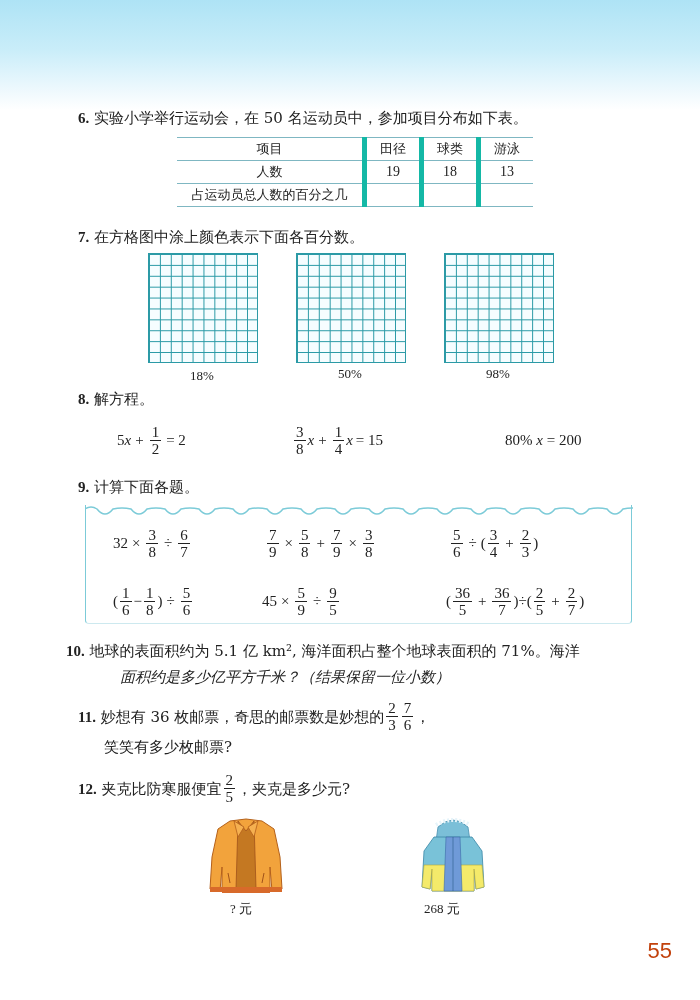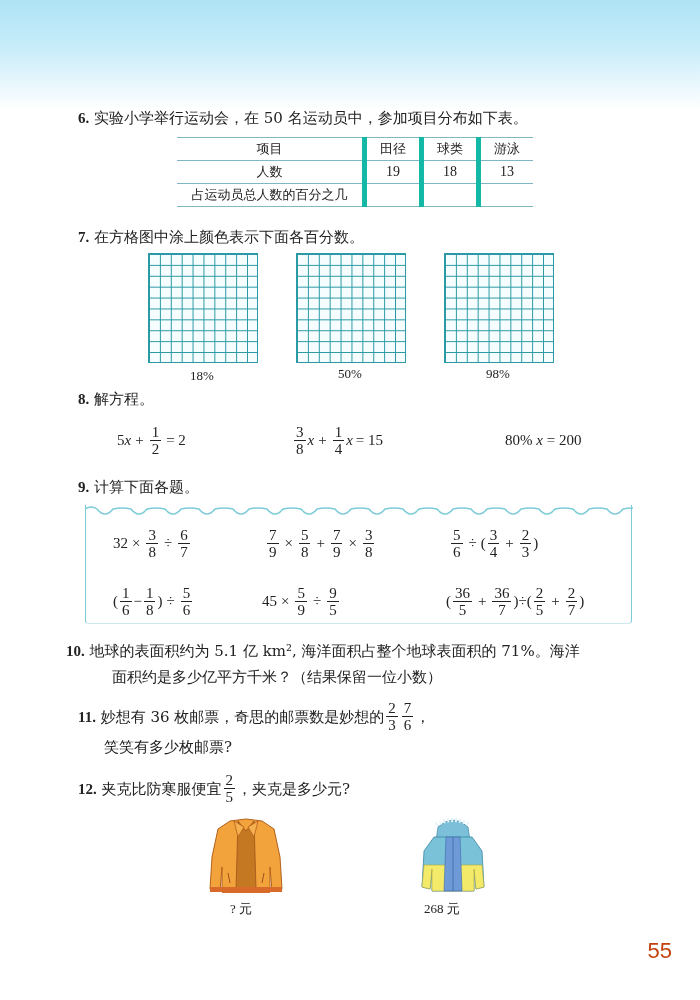--- a/index.html
+++ b/index.html
@@ -264,21 +264,21 @@
       <span class="n">2</span>
       <span class="d">7</span>
     </span>
   <span>)</span>
 </div>
 
 <div class="q" style="left:66px; top:640px;">
   <span class="qnum">10.</span>
   <span>地球的表面积约为 5.1 亿 km², 海洋面积占整个地球表面积的 71%。海洋</span>
 </div>
-<div class="q" style="left:112px; top:666px;">
+<div class="q" style="left:120px; top:666px;font-style:italic;">
   <span>面积约是多少亿平方千米？（结果保留一位小数）</span>
 </div>
 
 <div class="q" style="left:78px; top:700px; display:flex; align-items:center;justify-content:center;">
   <span class="qnum">11.</span>&nbsp;
   <span>妙想有 36 枚邮票，奇思的邮票数是妙想的</span>
   <span class="frac">
       <span class="n">2</span>
       <span class="d">3</span>
     </span>

